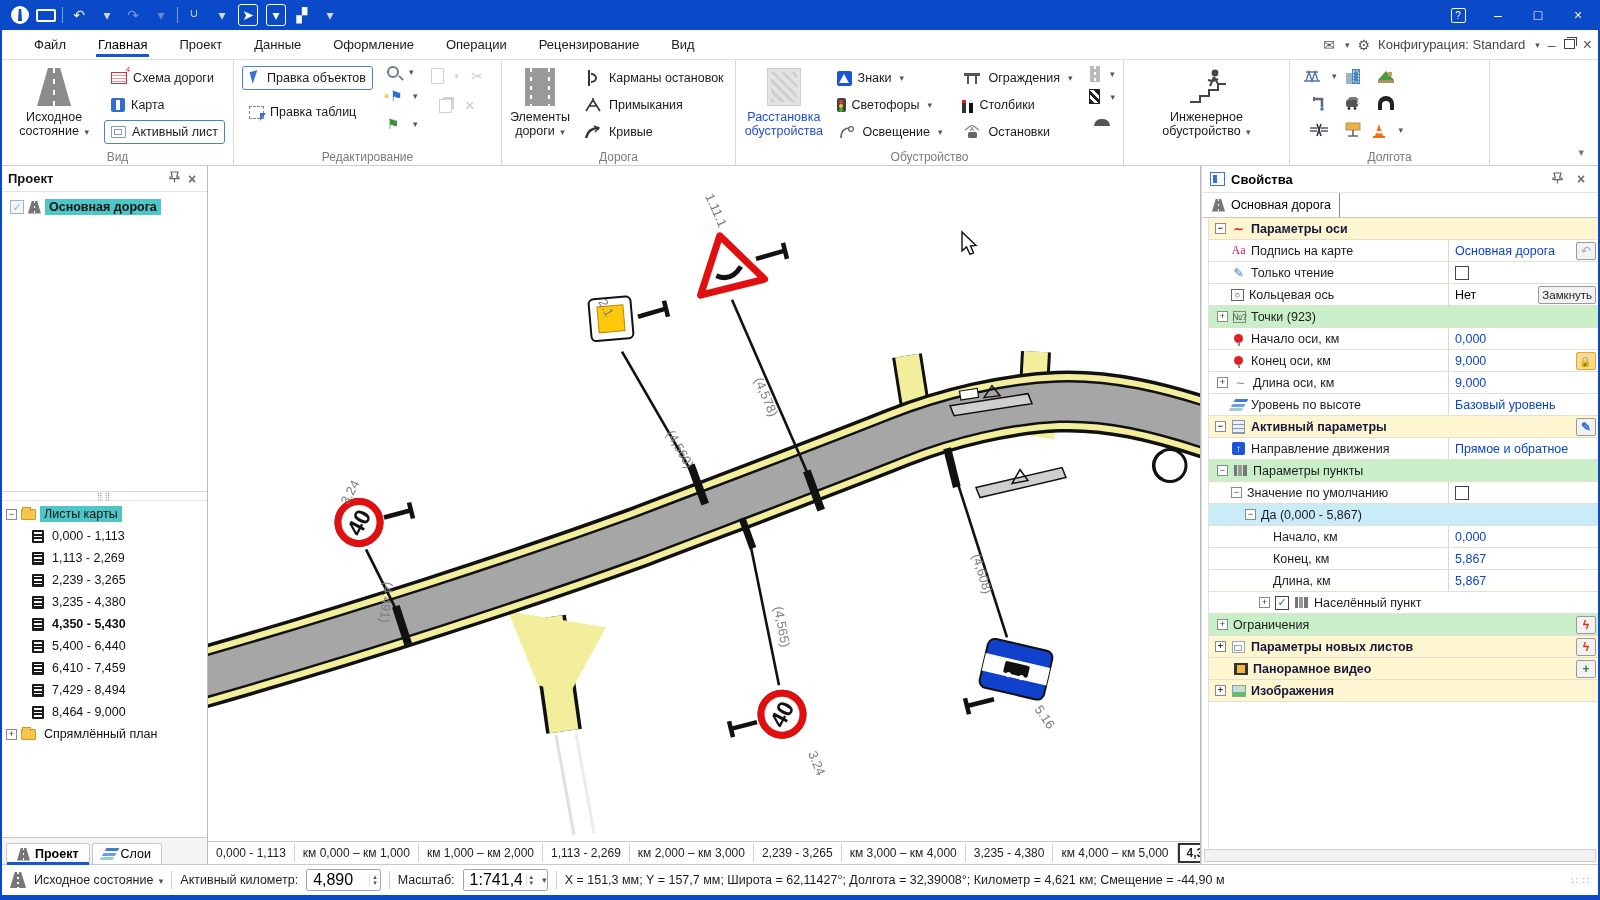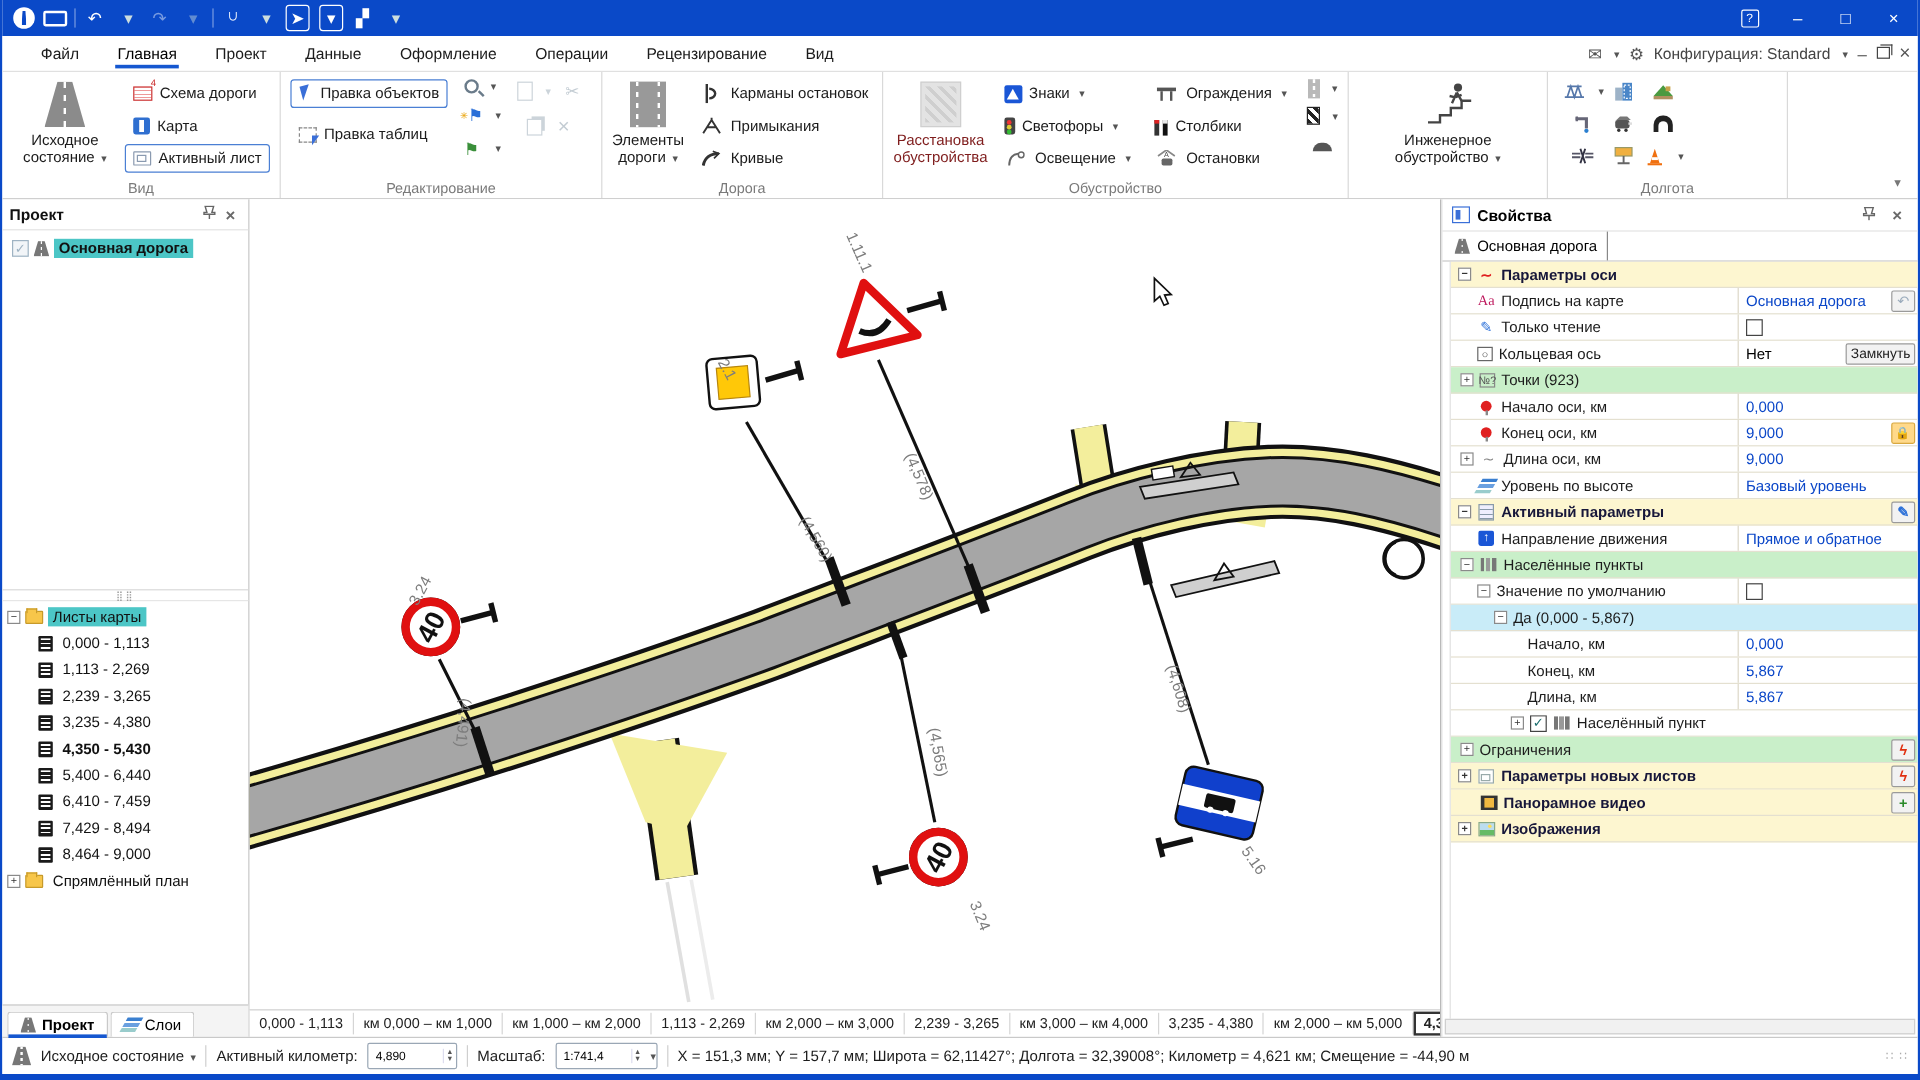--- a/index.html
+++ b/index.html
@@ -30,21 +30,21 @@
   .mtab.active::after{content:"";position:absolute;left:12px;right:12px;bottom:0;height:3px;background:#1557d0;}
   .mright{margin-left:auto;display:flex;align-items:center;gap:8px;padding-right:6px;color:#444;font-size:13px;}
   .mright .gi{font-size:14px;color:#555;}
   .restore{width:11px;height:10px;border:1px solid #444;position:relative;display:inline-block;}
   .restore::before{content:"";position:absolute;left:2px;top:-3px;width:9px;height:8px;border:1px solid #444;border-bottom:none;border-left:none;}
   
   .ribbon{height:106px;background:#fff;border-bottom:1px solid #cfcfcf;display:flex;flex:none;position:relative;}
   .rgroup{position:relative;display:flex;align-items:flex-start;padding:6px 8px 16px 8px;border-right:1px solid #d9d9d9;}
   .rgroup .glabel{position:absolute;bottom:1px;left:0;right:0;text-align:center;font-size:12px;color:#7a7a7a;}
   .bigbtn{display:flex;flex-direction:column;align-items:center;justify-content:flex-start;width:96px;padding-top:2px;gap:4px;font-size:12.5px;color:#1b1b1b;text-align:center;line-height:1.15;}
-  .bigbtn.dis{color:#7f1d1d;}
+  .bigbtn.dis{color:#1d4ed8;}
   .scol{display:flex;flex-direction:column;justify-content:flex-start;gap:3px;margin-left:6px;}
   .sbtn{display:flex;align-items:center;gap:6px;font-size:12.5px;color:#1b1b1b;padding:2px 6px;border:1px solid transparent;border-radius:3px;white-space:nowrap;height:24px;}
   .sbtn.boxed{border-color:#4a7fd4;}
   .caret{font-size:9px;color:#555;margin-left:2px;}
   .icol{display:flex;flex-direction:column;gap:4px;margin-left:6px;align-items:center;}
   .irow{display:flex;gap:8px;align-items:center;}
   .gicon{display:inline-flex;align-items:center;justify-content:center;width:20px;height:20px;font-size:14px;color:#5a6b7a;}
   .gicon.dis{color:#c3ccd3;}
   .collapse-chev{position:absolute;right:14px;bottom:6px;color:#777;font-size:11px;}
   
@@ -157,21 +157,21 @@
   .i-film{width:14px;height:12px;background:#333;position:relative;}
   .i-film::after{content:"";position:absolute;left:3px;top:2px;right:3px;bottom:2px;background:#f0b840;}
   .i-img{width:14px;height:12px;border:1px solid #8a8;background:linear-gradient(#bde 0 55%,#6b6 55% 100%);position:relative;}
   .i-img::after{content:"";position:absolute;right:2px;top:1px;width:3px;height:3px;border-radius:50%;background:#fd5;}
   .i-tl{width:9px;height:14px;background:#444;border-radius:2px;position:relative;}
   .i-tl::after{content:"";position:absolute;left:2.5px;top:1.5px;width:4px;height:4px;border-radius:50%;background:#e33;box-shadow:0 4px 0 #dc3,0 8px 0 #3b3;width:4px;}
   
   .statusbar{height:31px;flex:none;border-top:1px solid #c9c9c9;display:flex;align-items:center;gap:8px;padding:0 8px;font-size:12.5px;color:#1c1c1c;background:#fff;}
   .vsep{width:1px;height:18px;background:#cfcfcf;}
   .spinbox{display:flex;align-items:center;border:1px solid #9aa7b5;border-radius:2px;height:22px;padding-left:6px;gap:4px;}
-  .spinbox input{border:none;width:52px;font-size:10px;outline:none;}
+  .spinbox input{border:none;width:52px;font-size:16px;outline:none;}
   .spin{display:flex;flex-direction:column;font-size:7px;color:#555;line-height:.9;padding:0 3px;border-left:1px solid #dde;}
   .grip{margin-left:auto;color:#aaa;font-size:10px;letter-spacing:1px;}
   .mapsvg{position:absolute;inset:0;width:100%;height:100%;}
   .ldr{fill:#7d7d7d;font-size:13px;}
 </style>
 </head>
 <body>
 
 <div class="win">
 
@@ -709,21 +709,21 @@
       </div>
       <div class="sheetstrip">
         <span class="stab">0,000 - 1,113</span>
         <span class="stab">км 0,000 – км 1,000</span>
         <span class="stab">км 1,000 – км 2,000</span>
         <span class="stab">1,113 - 2,269</span>
         <span class="stab">км 2,000 – км 3,000</span>
         <span class="stab">2,239 - 3,265</span>
         <span class="stab">км 3,000 – км 4,000</span>
         <span class="stab">3,235 - 4,380</span>
-        <span class="stab">км 2,000 – км 5,000</span>
+        <span class="stab">км 4,000 – км 5,000</span>
         <span class="stab active">4,350 - 5,430</span>
 
       </div>
     </div>
 
     <div class="rpanel">
       <div class="rphead">
         <span class="i-props"></span>
         <span>Свойства</span>
         <span class="sp" style="flex:1;"></span>
@@ -842,21 +842,21 @@
               <span>Направление движения</span>
             </span>
           <span class="pv blue">Прямое и обратное</span>
         </div>
         <div class="prow green full">
           <span class="pl" style="padding-left:8px;">
               <span class="exp">−</span>
               <span class="pi">
                 <span class="i-city"></span>
               </span>
-              <span>Населённые пункты</span>
+              <span>Параметры пункты</span>
             </span>
         </div>
         <div class="prow">
           <span class="pl ind1">
               <span class="exp">−</span>
               <span>Значение по умолчанию</span>
             </span>
           <span class="pv">
               <span class="pcb"></span>
             </span>

